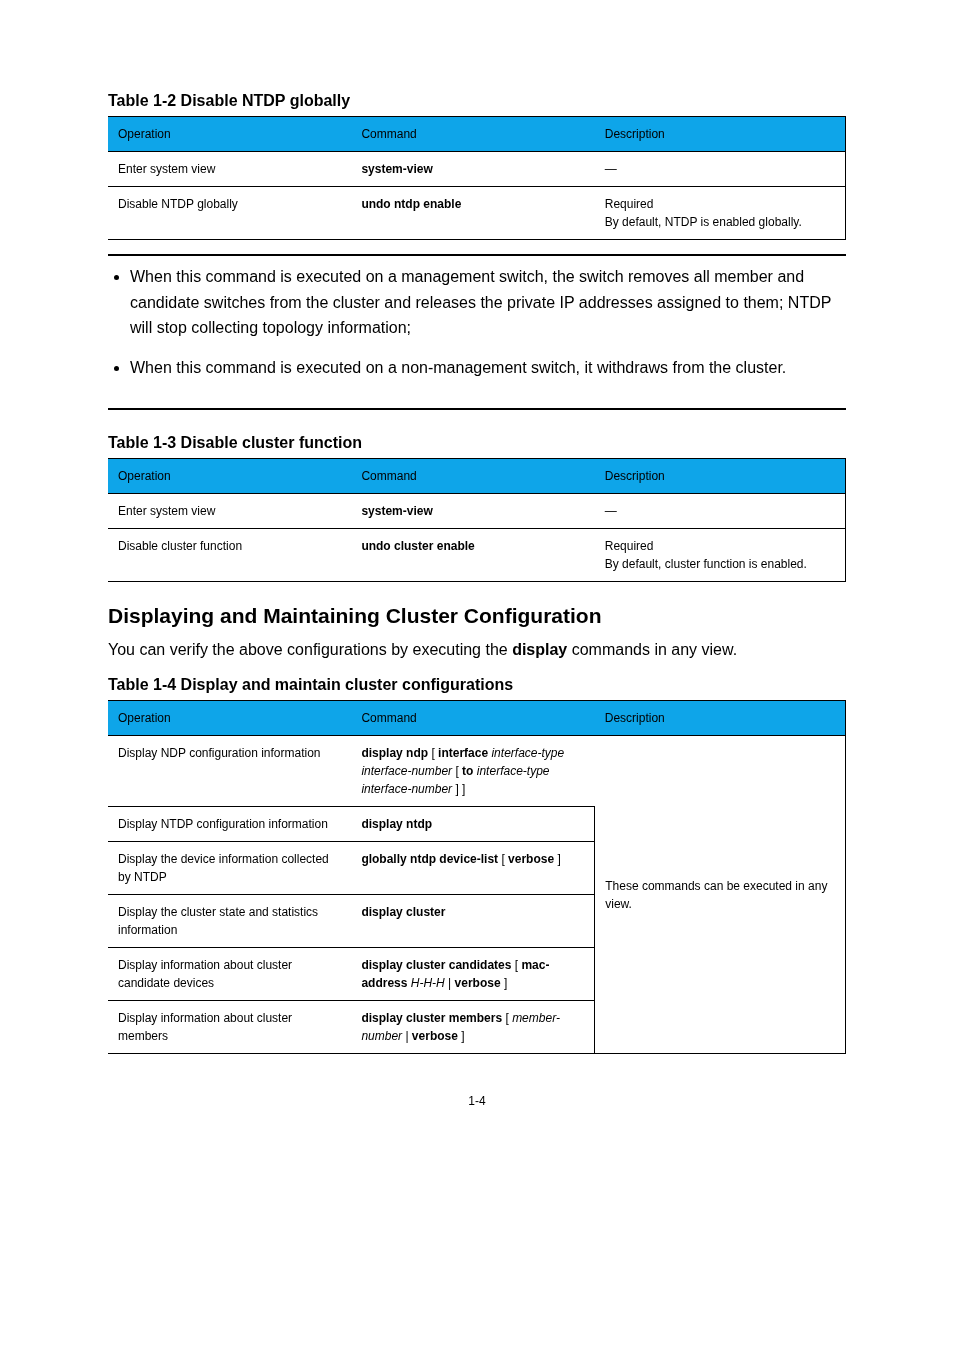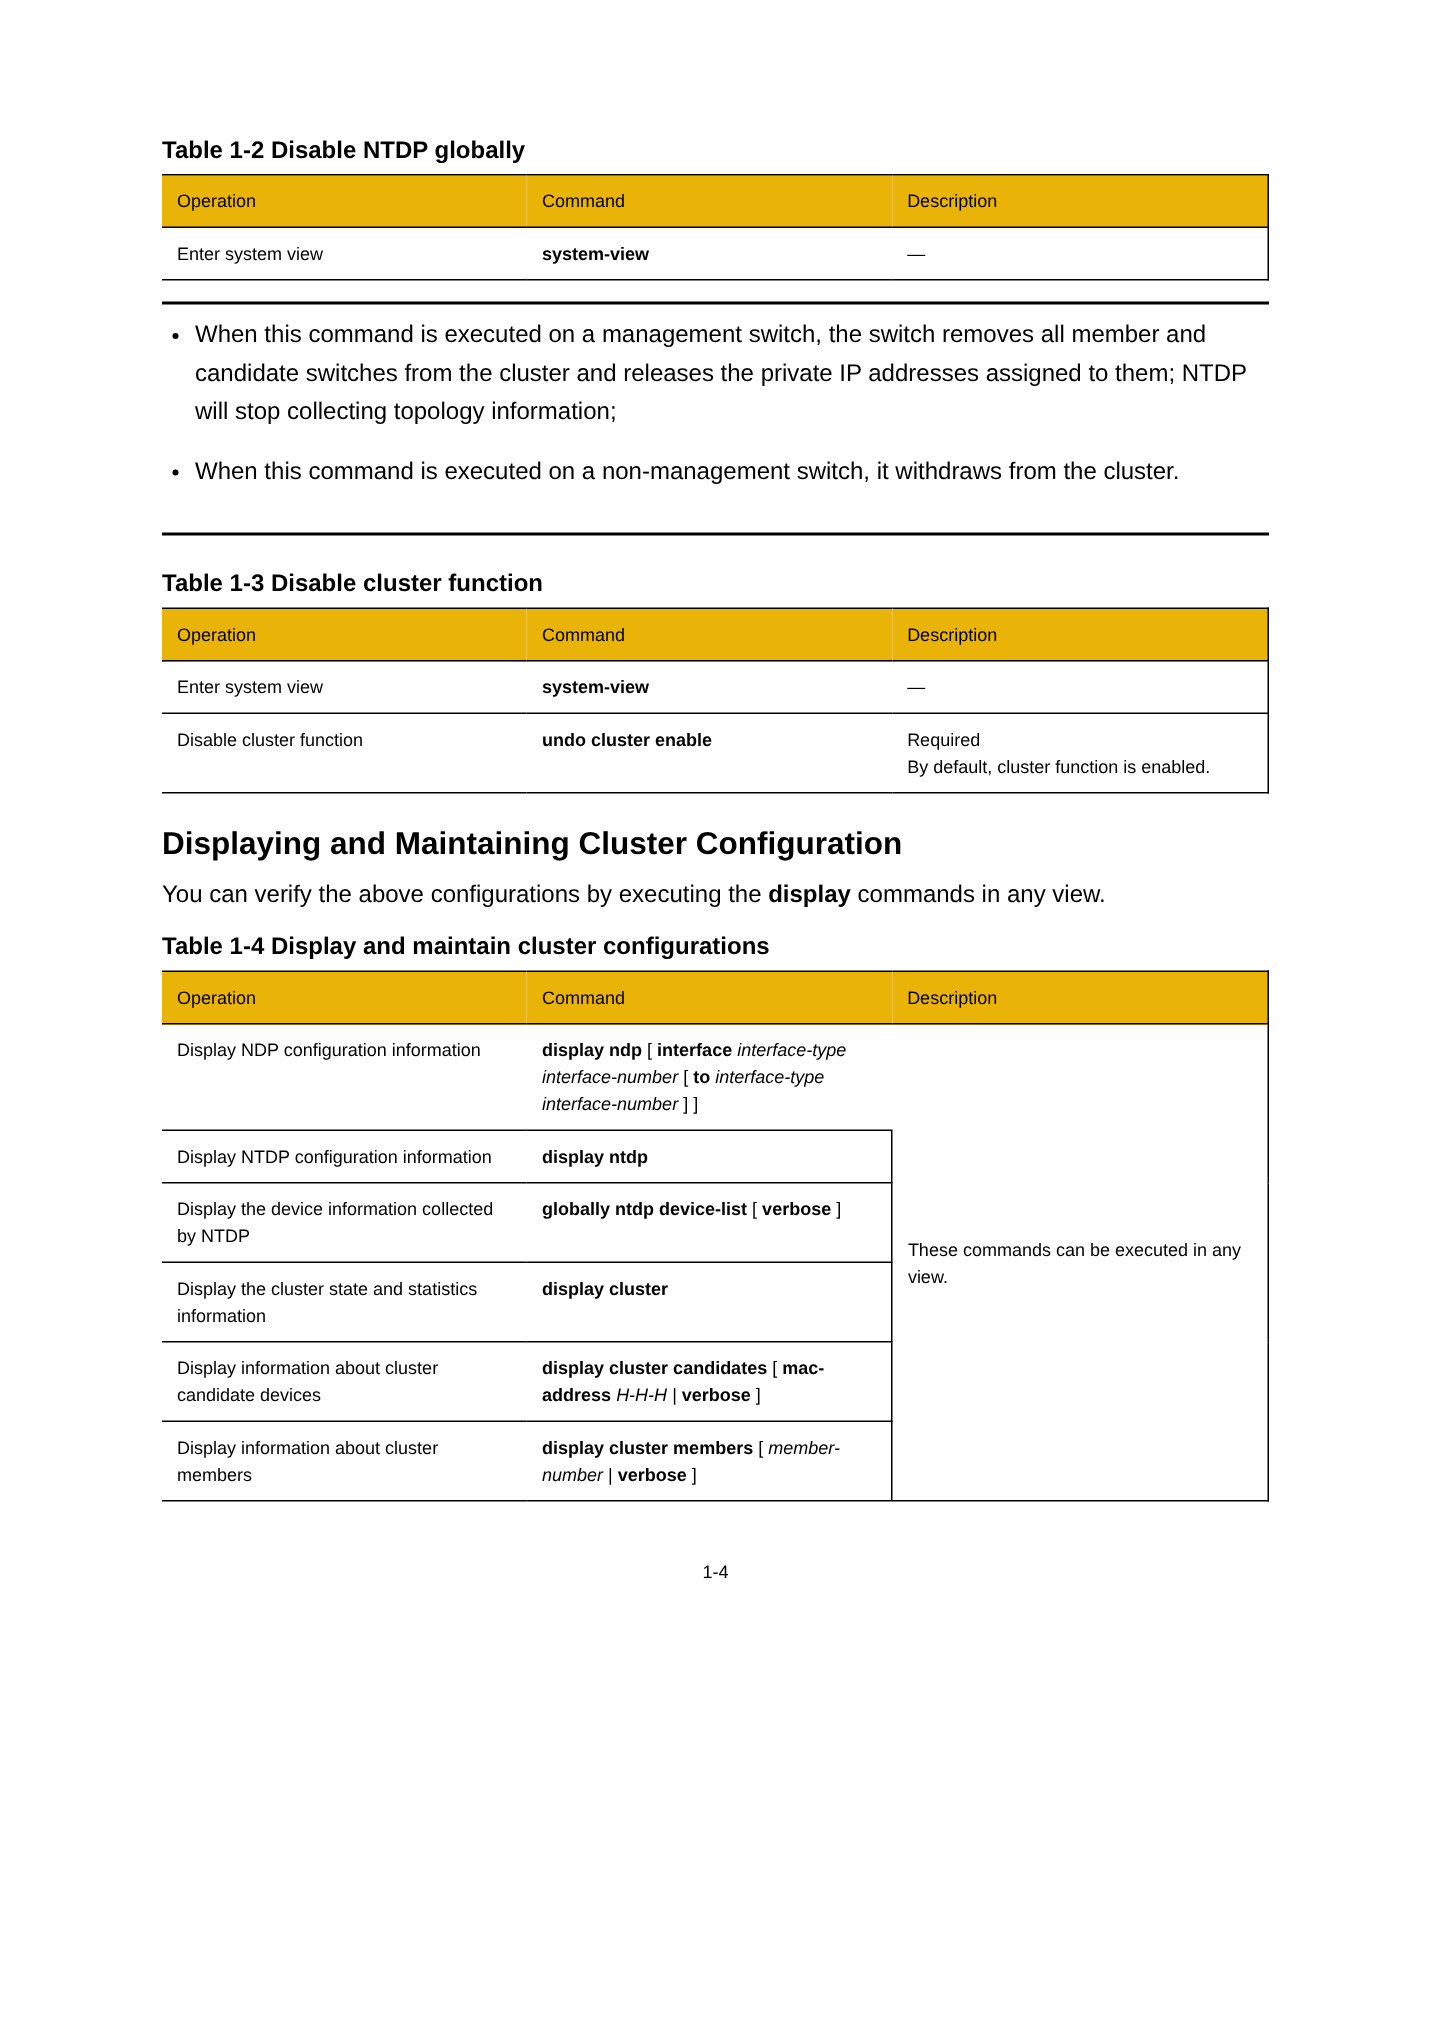--- a/index.html
+++ b/index.html
@@ -2,21 +2,21 @@
 <html><head>
 <meta charset="utf-8">
 <style>
   * { box-sizing: border-box; margin: 0; padding: 0; }
   html, body { width: 954px; background: #fff; font-family: Arial, Helvetica, sans-serif; color: #000; }
   .page { padding: 78px 108px 40px 108px; width: 954px; }
   .body-text { font-size: 16px; line-height: 1.5; margin: 6px 0; }
   .caption { font-weight: bold; font-size: 16px; margin: 14px 0 6px 0; }
   table.doc { border-collapse: collapse; width: 100%; font-size: 12px; margin-bottom: 14px; }
   table.doc th, table.doc td { border-top: 1px solid #000; border-bottom: 1px solid #000; padding: 8px 10px; text-align: left; vertical-align: top; line-height: 1.5; }
-  table.doc th { background: #eab308; font-weight: normal; }
+  table.doc th { background: #0ea5e9; font-weight: normal; }
   table.doc th:last-child, table.doc td:last-child { border-right: 1px solid #000; }
   table.doc.three-col th:nth-child(1), table.doc.three-col td:nth-child(1) { width: 33%; }
   table.doc.three-col th:nth-child(2), table.doc.three-col td:nth-child(2) { width: 33%; }
   table.doc.three-col th:nth-child(3), table.doc.three-col td:nth-child(3) { width: 34%; }
   .cmd-bold { font-weight: bold; }
   .cmd-ital { font-style: italic; }
   .note-block { border-top: 2px solid #000; border-bottom: 2px solid #000; padding: 8px 0 14px 0; margin: 12px 0 24px 0; }
   .note-head { display: flex; align-items: center; gap: 6px; margin-bottom: 10px; }
   .note-icon { width: 30px; height: 22px; }
   .note-label { font-weight: bold; font-size: 12px; }
@@ -36,20 +36,25 @@
         <th>Operation</th>
         <th>Command</th>
         <th>Description</th>
       </tr>
     </thead>
     <tbody>
       <tr>
         <td>Enter system view</td>
         <td><span class="cmd-bold">system-view</span></td>
         <td>—</td>
+      </tr>
+      <tr>
+        <td>Disable NTDP globally</td>
+        <td><span class="cmd-bold">undo ntdp enable</span></td>
+        <td>Required<br>By default, NTDP is enabled globally.</td>
       </tr>
     </tbody>
   </table>
 
   <div class="note-block">
     <ul class="bullets">
       <li>When this command is executed on a management switch, the switch removes all member and candidate switches from the cluster and releases the private IP addresses assigned to them; NTDP will stop collecting topology information;</li>
       <li>When this command is executed on a non-management switch, it withdraws from the cluster.</li>
     </ul>
   </div>

